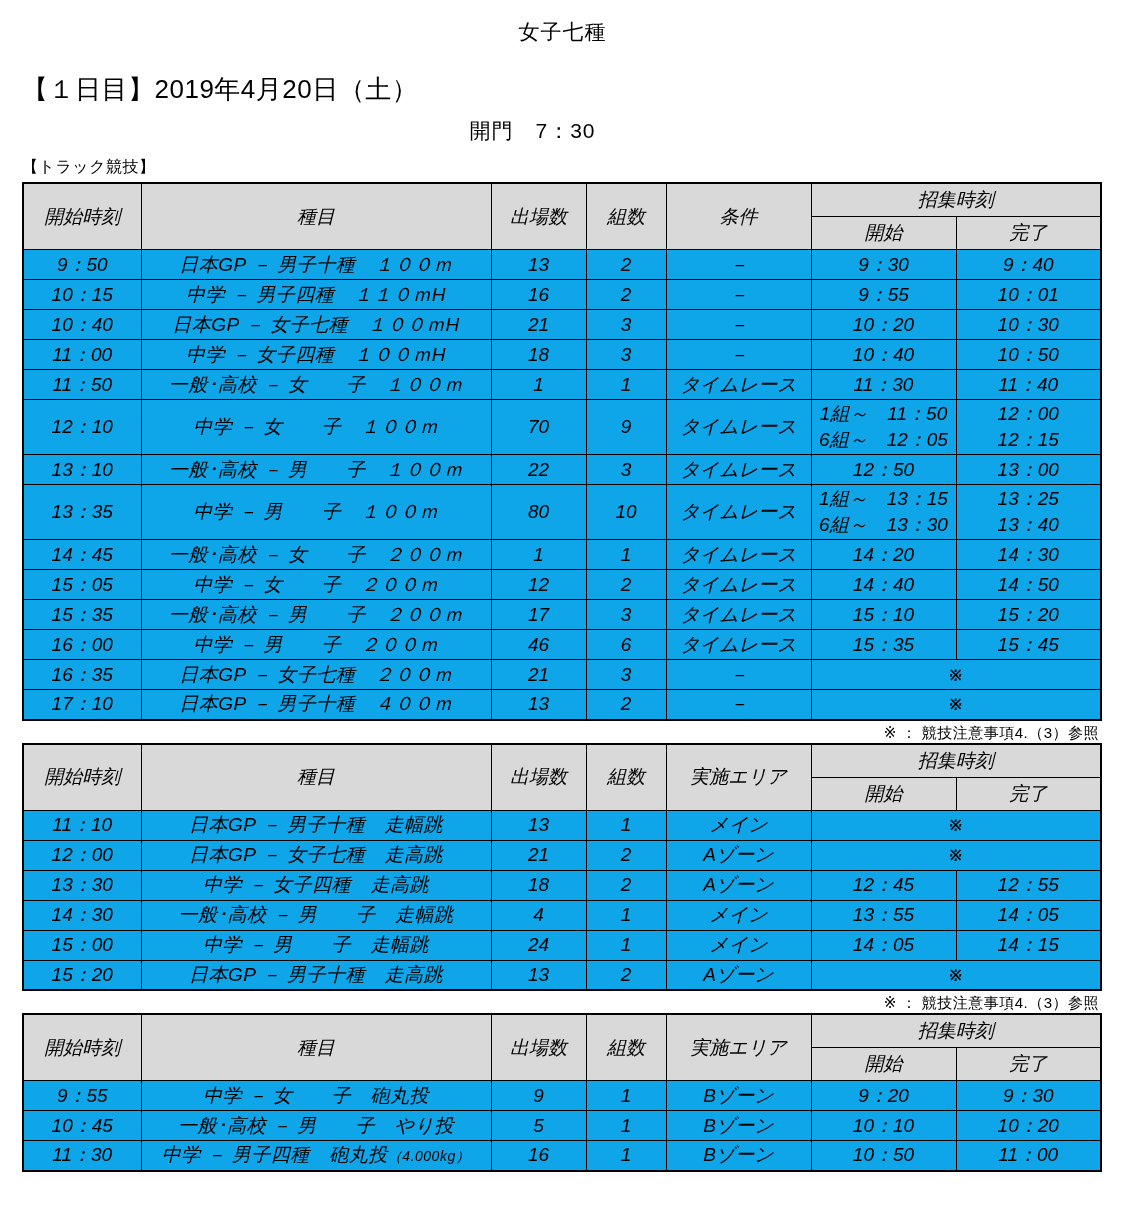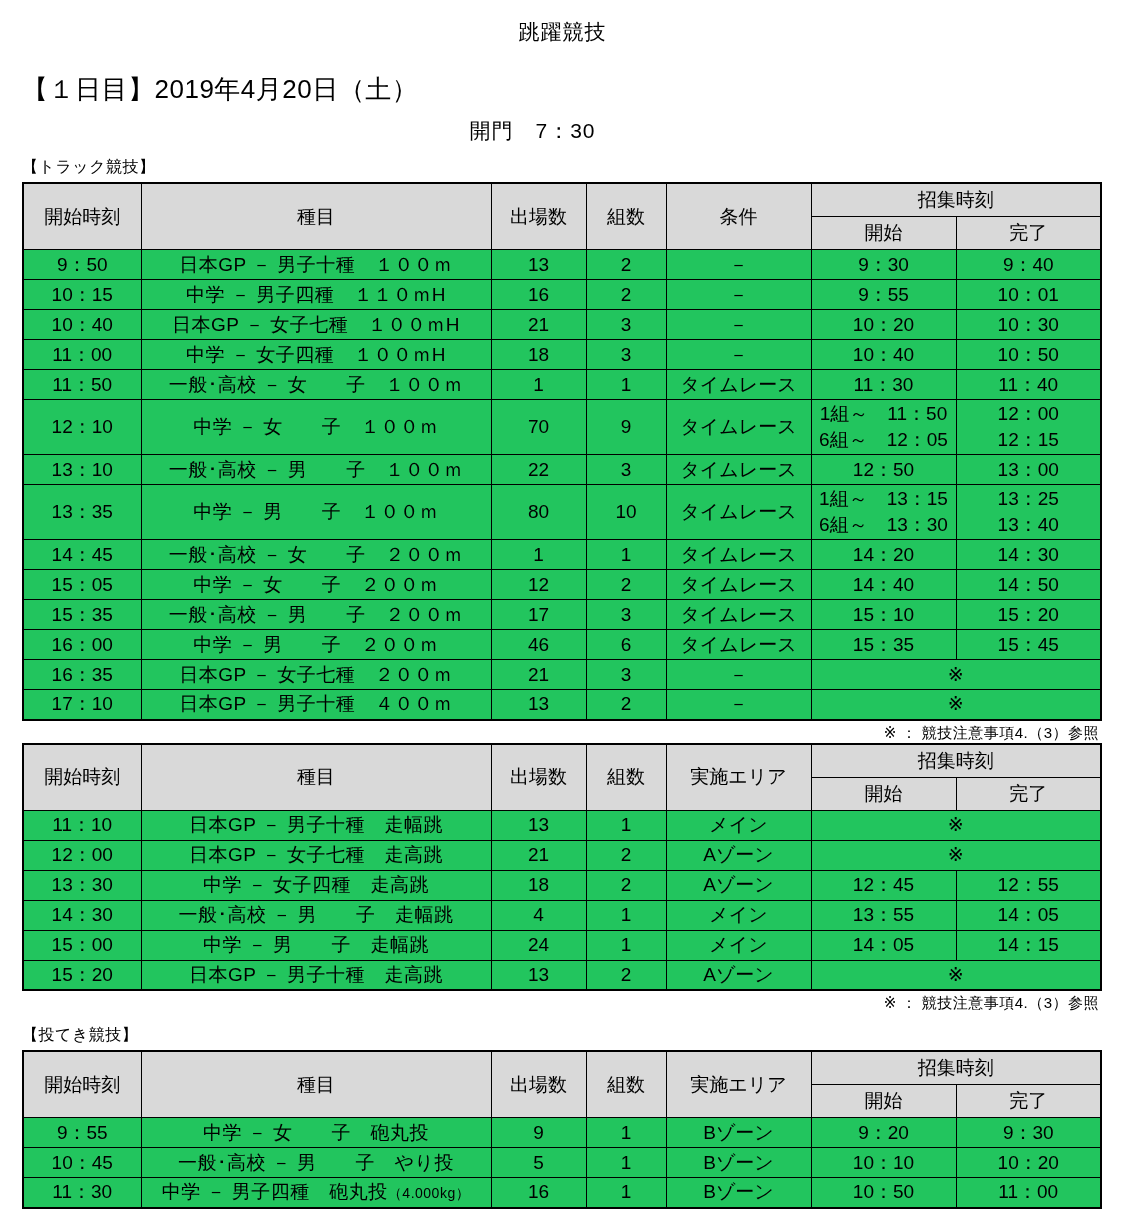--- a/index.html
+++ b/index.html
@@ -42,21 +42,22 @@
   .section-label {
     font-size: 16px;
     margin: 12px 0 4px 22px;
     letter-spacing: 0.5px;
   }
   table.sched {
     border-collapse: collapse;
     margin: 0 0 0 22px;
     width: 1078px;
     table-layout: fixed;
-    background: #22c55e;
+    background: #0ea5e9;
+    font-style: italic;
   }
   table.sched td, table.sched th {
     border: 1px solid #000;
     font-size: 19px;
     text-align: center;
     padding: 1px 2px;
     font-weight: normal;
     line-height: 1.15;
     white-space: nowrap;
   }
@@ -98,21 +99,21 @@
   }
   .two-line-cell span + span {
     border-top: 0;
   }
 </style>
 </head>
 <body>
 
 <div class="page">
 
-  <div class="doc-title">跳躍競技</div>
+  <div class="doc-title">女子七種</div>
 
   <div class="day-line">【１日目】2019年4月20日（土）</div>
 
   <div class="gate-line">開門　7：30</div>
 
   <div class="section-label">【トラック競技】</div>
 
   <table class="sched outer-border">
     <colgroup>
       <col class="col-time">
@@ -354,21 +355,20 @@
         <td>13</td>
         <td>2</td>
         <td>Aゾーン</td>
         <td colspan="2">※</td>
       </tr>
     </tbody>
   </table>
 
   <div class="note">※ ： 競技注意事項4.（3）参照</div>
 
-  <div class="section-label">【投てき競技】</div>
 
   <table class="sched outer-border">
     <colgroup>
       <col class="col-time">
         <col class="col-event">
         <col class="col-count">
         <col class="col-groups">
         <col class="col-cond">
         <col class="col-call1">
         <col class="col-call2">

